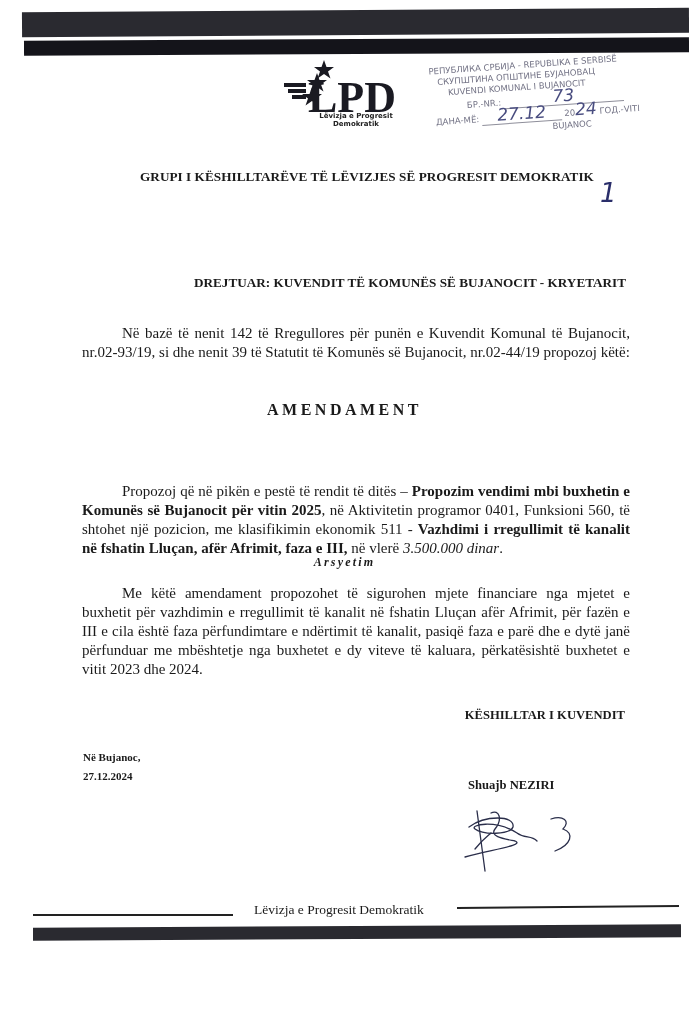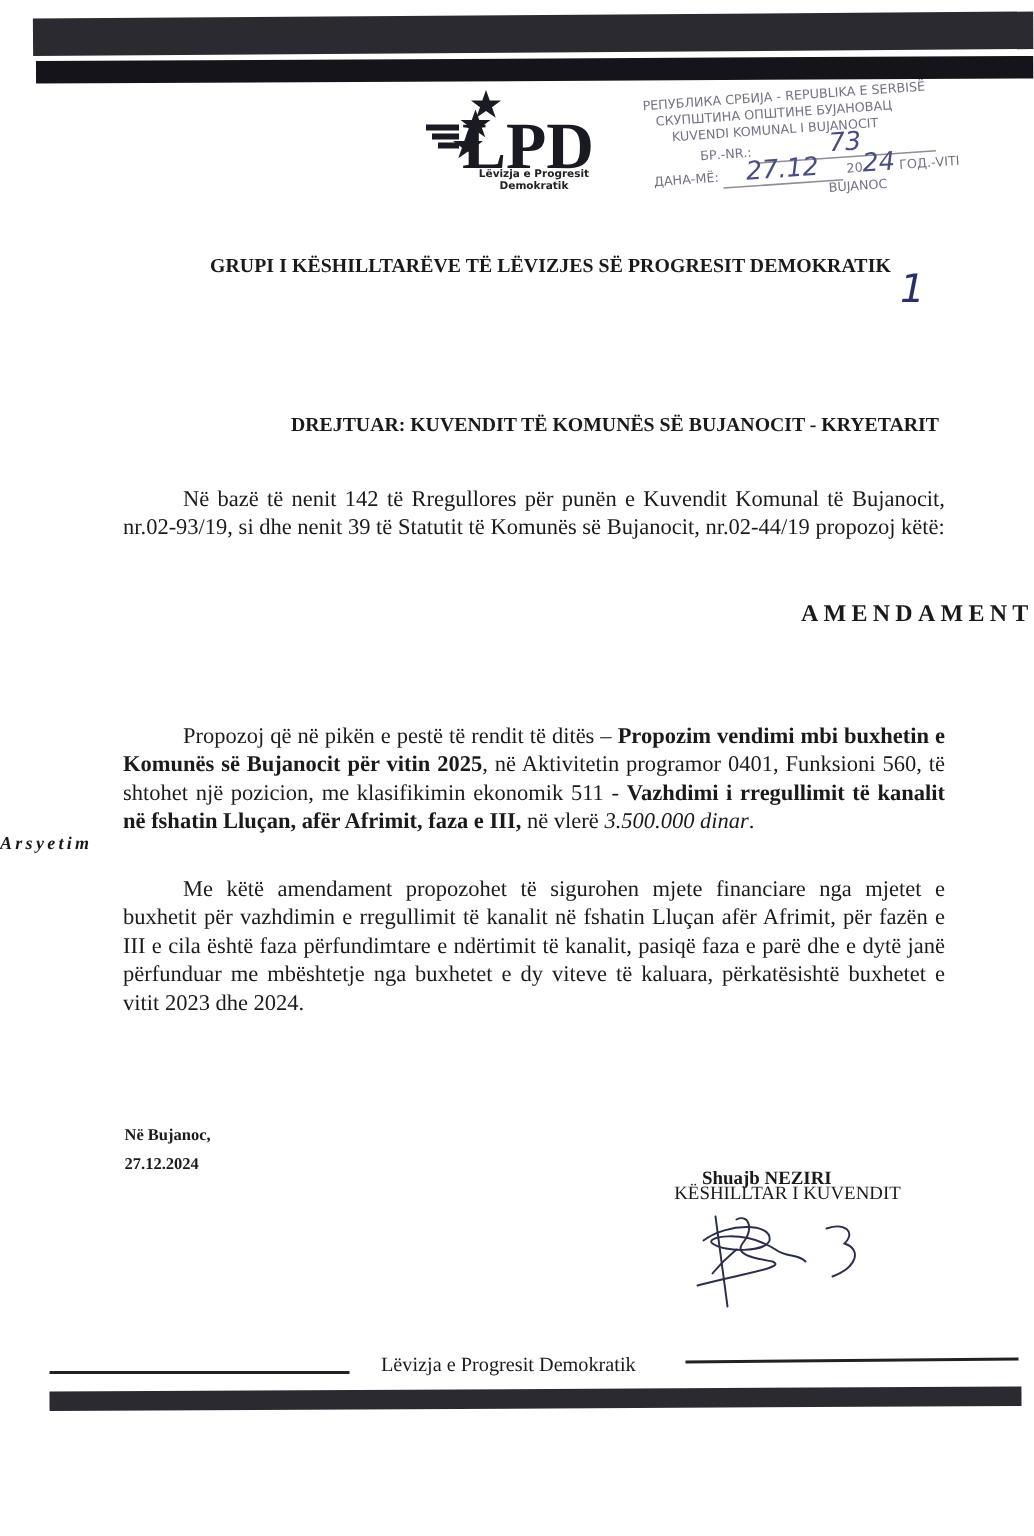--- a/index.html
+++ b/index.html
@@ -25,29 +25,29 @@
                  letter-spacing: 0.05px; white-space: nowrap; margin-top: 24px; }
   .page-num { position: absolute; left: 600px; top: 178px; font-family: "DejaVu Sans", sans-serif;
               font-size: 26px; color: #2a2e6a; font-style: italic; }
 
   .addressed { position: absolute; left: 194px; top: 275px; font-weight: bold; font-size: 13.2px; white-space: nowrap; text-align: center; }
 
   .para { position: absolute; left: 82px; width: 548px; font-size: 15px; line-height: 19px; text-align: justify; }
   .para .indent { display: inline-block; width: 40px; }
   .p1 { top: 324px; }
 
-  .amend-title { position: absolute; left: 0; width: 689px; top: 401px; text-align: right; font-weight: bold;
+  .amend-title { position: absolute; left: 0; width: 689px; top: 401px; text-align: center; font-weight: bold;
                  font-size: 16px; letter-spacing: 3.5px; }
   .p2 { top: 482px; }
-  .reason-title { position: absolute; left: 0; width: 689px; top: 555px; text-align: left; font-style: italic;
+  .reason-title { position: absolute; left: 0; width: 689px; top: 555px; text-align: center; font-style: italic;
                   font-weight: bold; font-size: 12px; letter-spacing: 2.2px; }
   .p3 { top: 584px; }
 
   .place { position: absolute; left: 83px; top: 748px; font-weight: bold; font-size: 11px; line-height: 19px; }
-  .signer-role { position: absolute; left: 425px; top: 788px; width: 200px; text-align: center; font-weight: normal; font-size: 12.6px; }
+  .signer-role { position: absolute; left: 425px; top: 708px; width: 200px; text-align: right; font-weight: bold; font-size: 12.6px; }
   .signer-name { position: absolute; left: 468px; top: 778px; font-weight: bold; font-size: 12.6px; text-align: center; }
   .signature { position: absolute; left: 455px; top: 805px; width: 150px; height: 70px; }
 
   .footer-line { position: absolute; height: 2px; background: #222; }
   .fl-left { left: 33px; top: 914px; width: 200px; }
   .fl-right { left: 457px; top: 906px; width: 222px; transform: rotate(-0.5deg); }
   .footer-text { position: absolute; left: 254px; top: 902px; font-size: 13.5px; white-space: nowrap; }
 </style>
 </head>
 <body>

